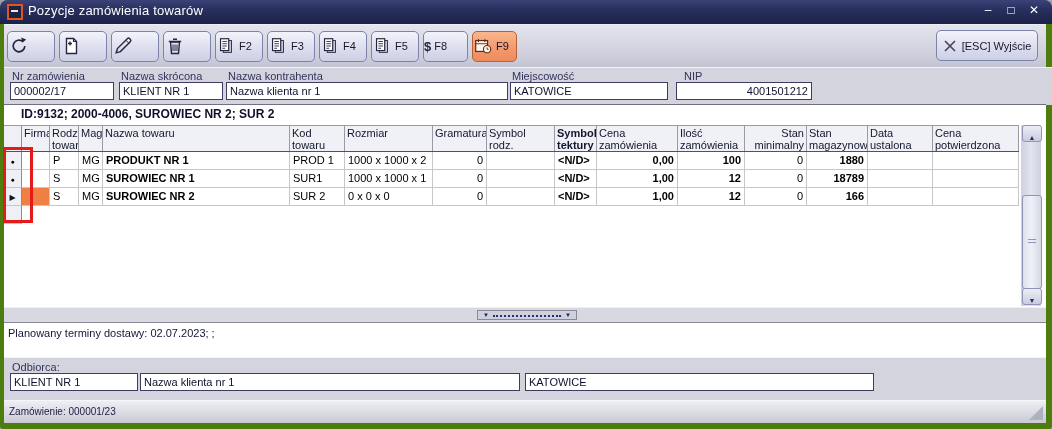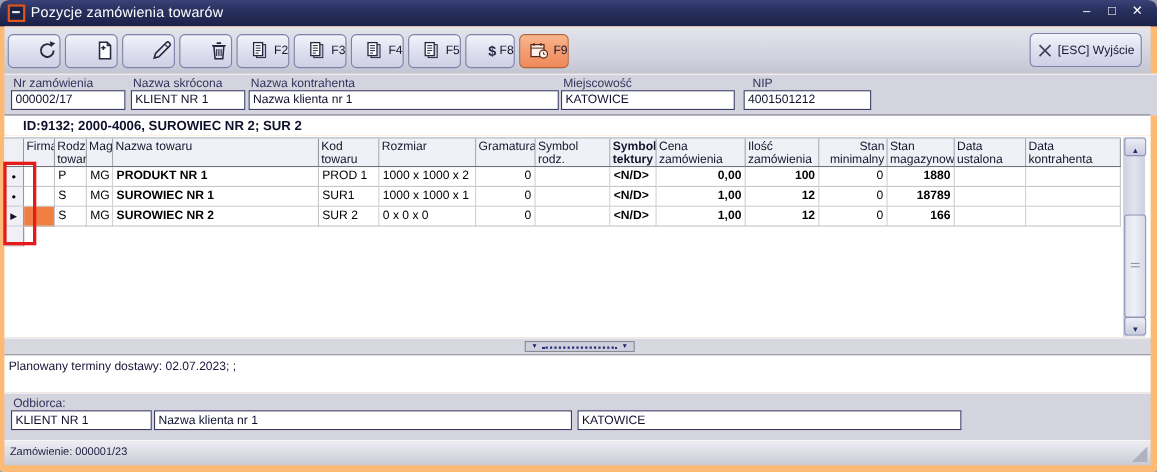--- a/index.html
+++ b/index.html
@@ -1,33 +1,33 @@
 <!DOCTYPE html>
 <html><head>
 <meta charset="utf-8">
 <style>
   html,body{margin:0;padding:0;background:#9aa0b0;font-family:"Liberation Sans",sans-serif;}
-  .window{position:relative;width:1052px;height:429px;background:#fdba74;border-radius:8px 8px 3px 3px;overflow:hidden;}
+  .window{position:relative;width:1052px;height:429px;background:#4d7c0f;border-radius:8px 8px 3px 3px;overflow:hidden;}
 
   
   .titlebar{position:absolute;left:0;top:0;width:1052px;height:24px;
     background:linear-gradient(180deg,#3a4278 0%,#28305e 40%,#1b2147 100%);display:flex;align-items:center;}
   .appicon{position:absolute;left:7px;top:4px;width:12px;height:12px;background:#1c2244;border:2px solid #e0561f;}
   .appicon i{position:absolute;left:2px;top:4px;width:7px;height:2px;background:#e8e8f0;}
   .title{position:absolute;left:28px;top:3px;color:#ffffff;font-size:13px;letter-spacing:.2px;}
   .winctrls{position:absolute;right:10px;top:2px;display:flex;gap:7px;}
   .winbtn{width:16px;height:17px;color:#fff;font-size:12px;line-height:17px;text-align:center;cursor:default;}
 
   
   .toolbar{position:absolute;left:4px;top:24px;width:1042px;height:43px;
     background:linear-gradient(180deg,#e3e4ec 0%,#cfd0dc 70%,#c3c4d2 100%);
     border-top:1px solid #eceef6;display:flex;align-items:center;padding-left:3px;box-sizing:border-box;gap:4px;}
   .tbtn{height:31px;width:48px;border:1px solid #7d82aa;border-radius:5px;
     background:linear-gradient(180deg,#f2f3fa 0%,#dddeee 55%,#cdcfe4 100%);
-    display:flex;align-items:center;justify-content:flex-end;gap:3px;box-sizing:border-box;cursor:pointer;}
+    display:flex;align-items:center;justify-content:flex-start;gap:3px;box-sizing:border-box;cursor:pointer;}
   .tbtn.narrow{width:45px;}
   .tbtn .blabel{font-size:11px;color:#17172e;}
   .tbtn.active{background:linear-gradient(180deg,#f9b68c 0%,#f39a6e 55%,#ef8a5c 100%);border-color:#b56236;}
   .dollar{font-size:13px;color:#26263f;font-weight:bold;}
   .exitbtn{position:absolute;right:8px;top:5px;height:29px;width:100px;border:1px solid #7d82aa;border-radius:5px;
     background:linear-gradient(180deg,#f2f3fa 0%,#dddeee 55%,#cdcfe4 100%);
     display:flex;align-items:center;justify-content:center;gap:5px;cursor:pointer;}
   .exitbtn .blabel{font-size:11px;color:#17172e;}
 
   
@@ -228,21 +228,21 @@
   <div class="filters">
     <span class="flabel" style="left:8px">Nr zamówienia</span>
     <span class="flabel" style="left:117px">Nazwa skrócona</span>
     <span class="flabel" style="left:224px">Nazwa kontrahenta</span>
     <span class="flabel" style="left:508px">Miejscowość</span>
     <span class="flabel" style="left:680px">NIP</span>
     <input class="finput" style="left: 6px; width: 104px;" value="000002/17">
     <input class="finput" style="left: 115px; width: 104px;" value="KLIENT NR 1">
     <input class="finput" style="left: 222px; width: 282px;" value="Nazwa klienta nr 1">
     <input class="finput" style="left: 506px; width: 158px;" value="KATOWICE">
-    <input class="finput" style="left: 672px; width: 116px;" value="4001501212">
+    <input class="finput" style="left: 672px; width: 136px; text-align: right;" value="4001501212">
   </div>
 
   <div class="recinfo">ID:9132; 2000-4006, SUROWIEC NR 2; SUR 2</div>
 
   <div class="gridpanel">
     <div class="ghead">
       <div class="hc sel"></div>
       <div class="hc c0">Firma</div>
       <div class="hc c1">Rodz. towaru</div>
       <div class="hc c2">Mag</div>
@@ -250,21 +250,21 @@
       <div class="hc c4">Kod towaru</div>
       <div class="hc c5">Rozmiar</div>
       <div class="hc c6">Gramatura</div>
       <div class="hc c7">Symbol rodz. materiału</div>
       <div class="hc c8">Symbol tektury</div>
       <div class="hc c9">Cena zamówienia</div>
       <div class="hc c10">Ilość zamówienia</div>
       <div class="hc c11">Stan minimalny</div>
       <div class="hc c12">Stan magazynowy</div>
       <div class="hc c13">Data ustalona</div>
-      <div class="hc c14">Data kontrahenta</div>
+      <div class="hc c14">Cena potwierdzona</div>
     </div>
 
     <div class="trow" style="top:29px">
       <div class="tc sel"><span>●</span></div>
       <div class="tc c0"></div>
       <div class="tc c1">P</div>
       <div class="tc c2">MG</div>
       <div class="tc c3">PRODUKT NR 1</div>
       <div class="tc c4">PROD 1</div>
       <div class="tc c5">1000 x 1000 x 2</div>

